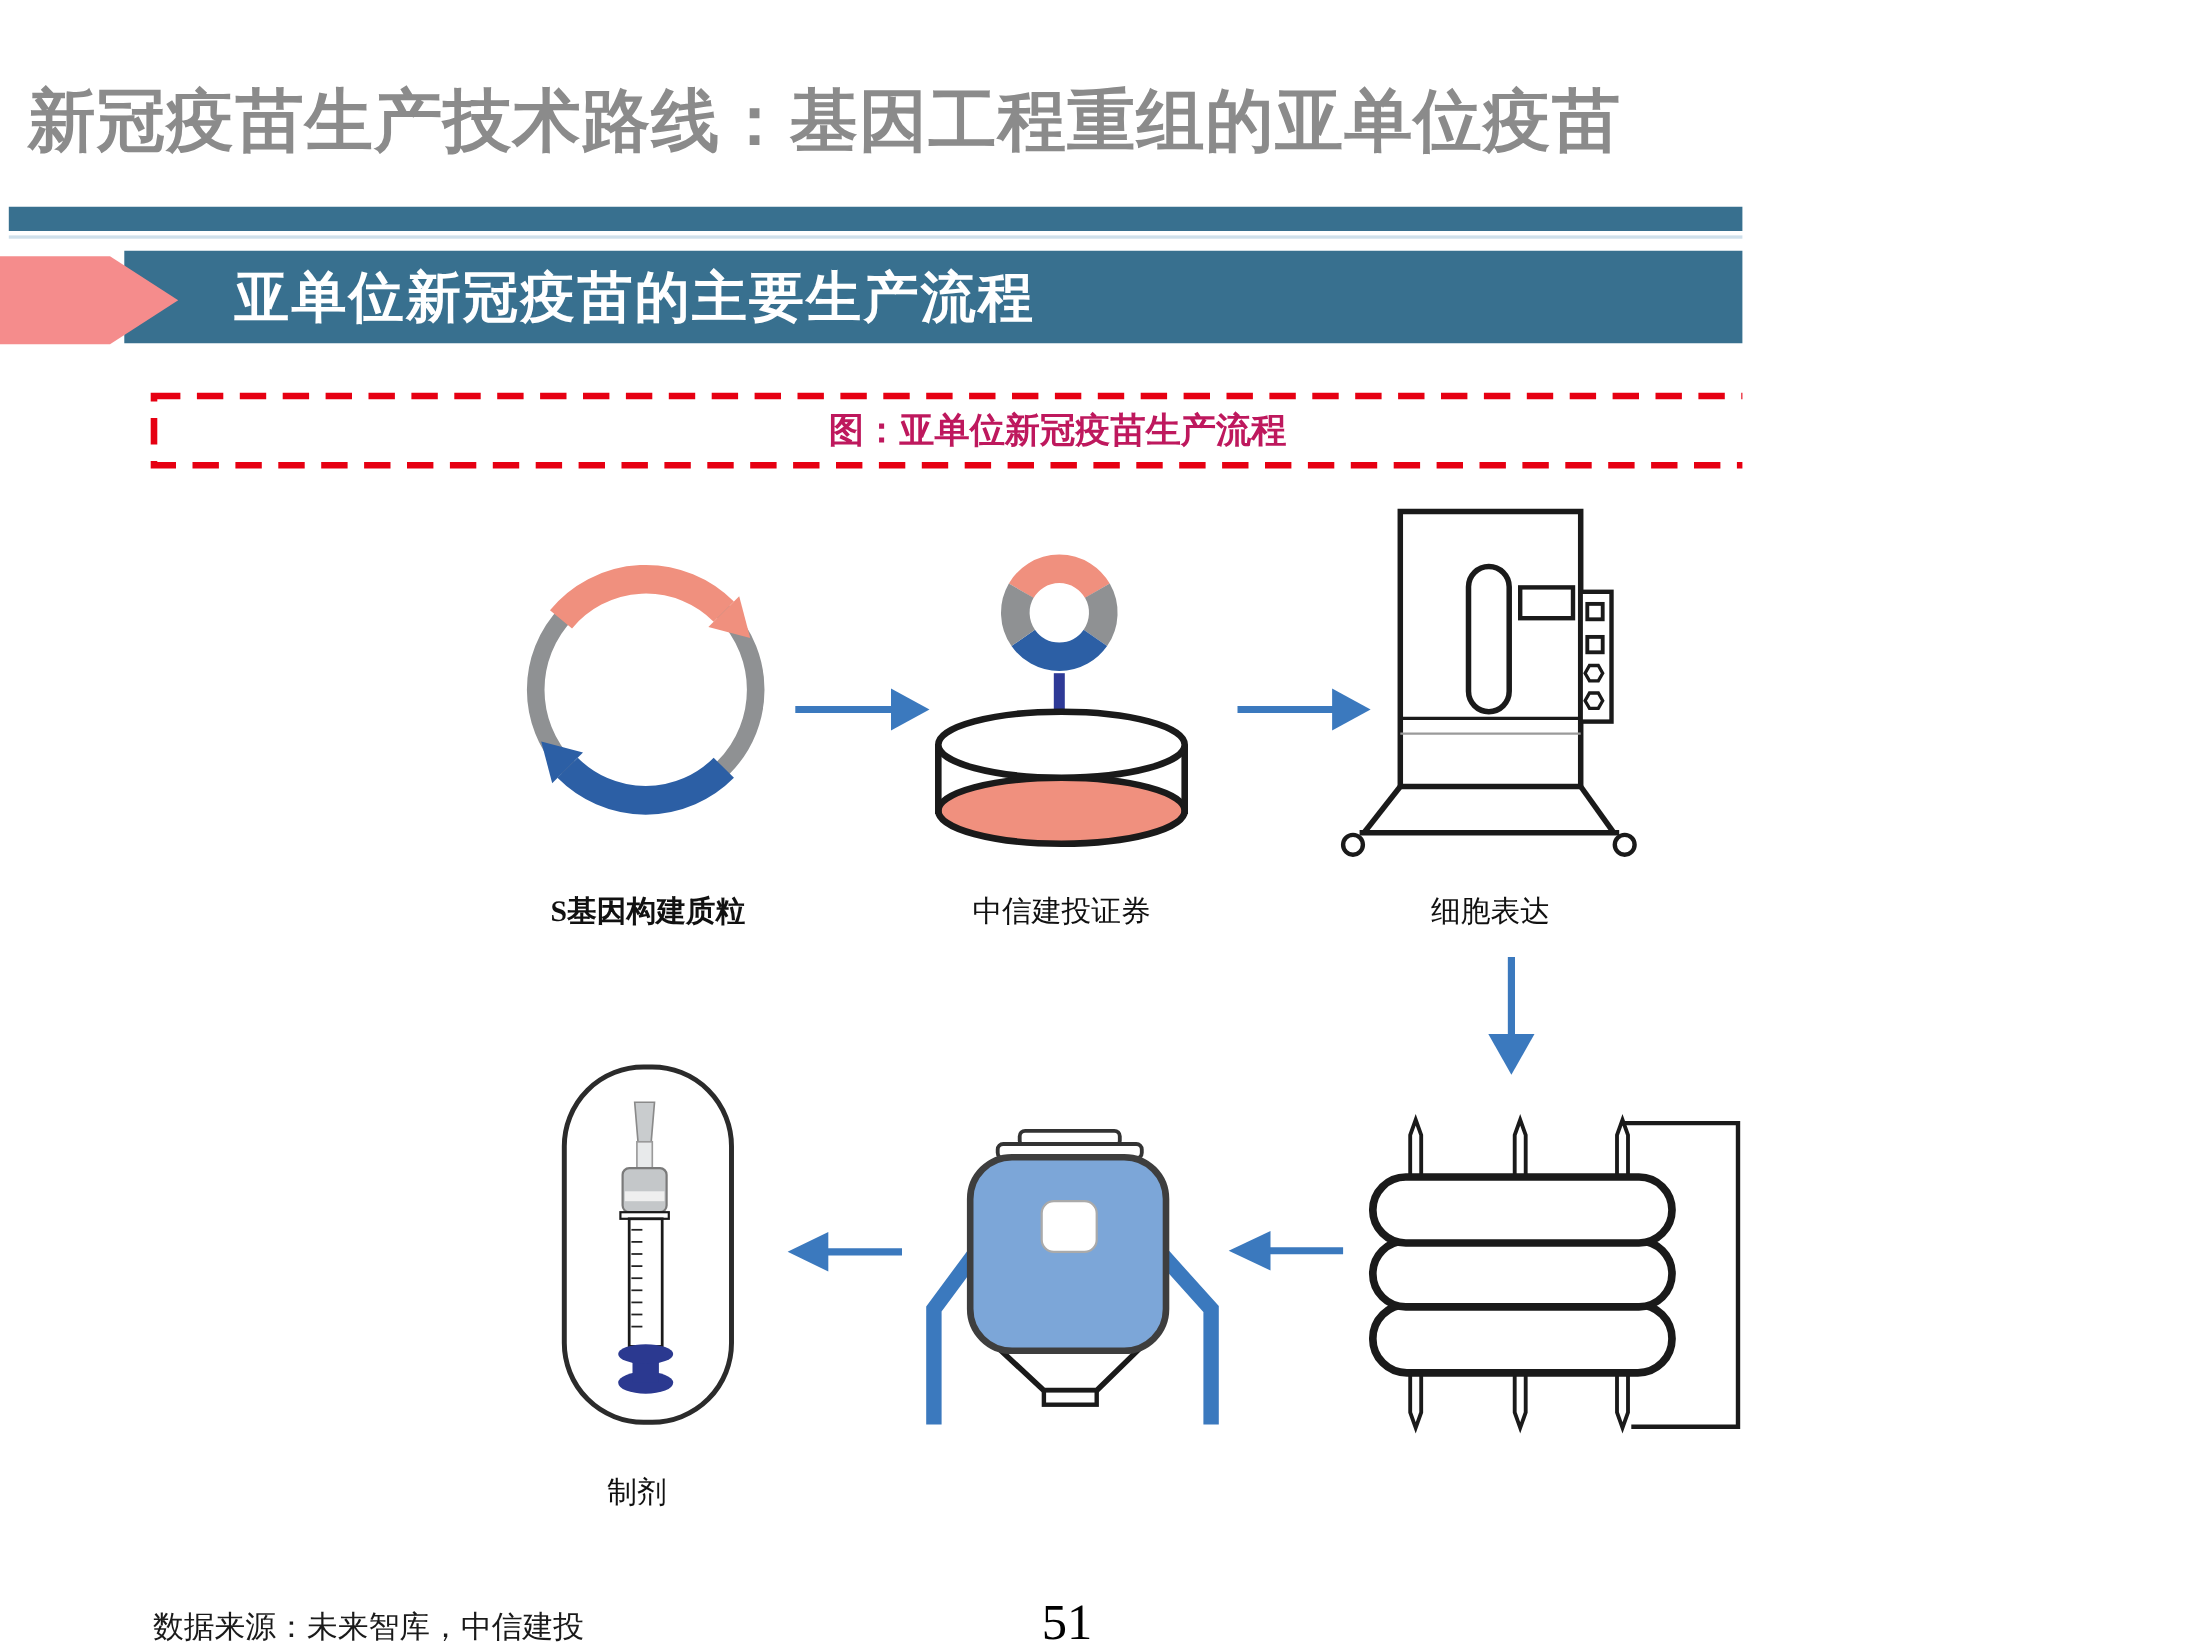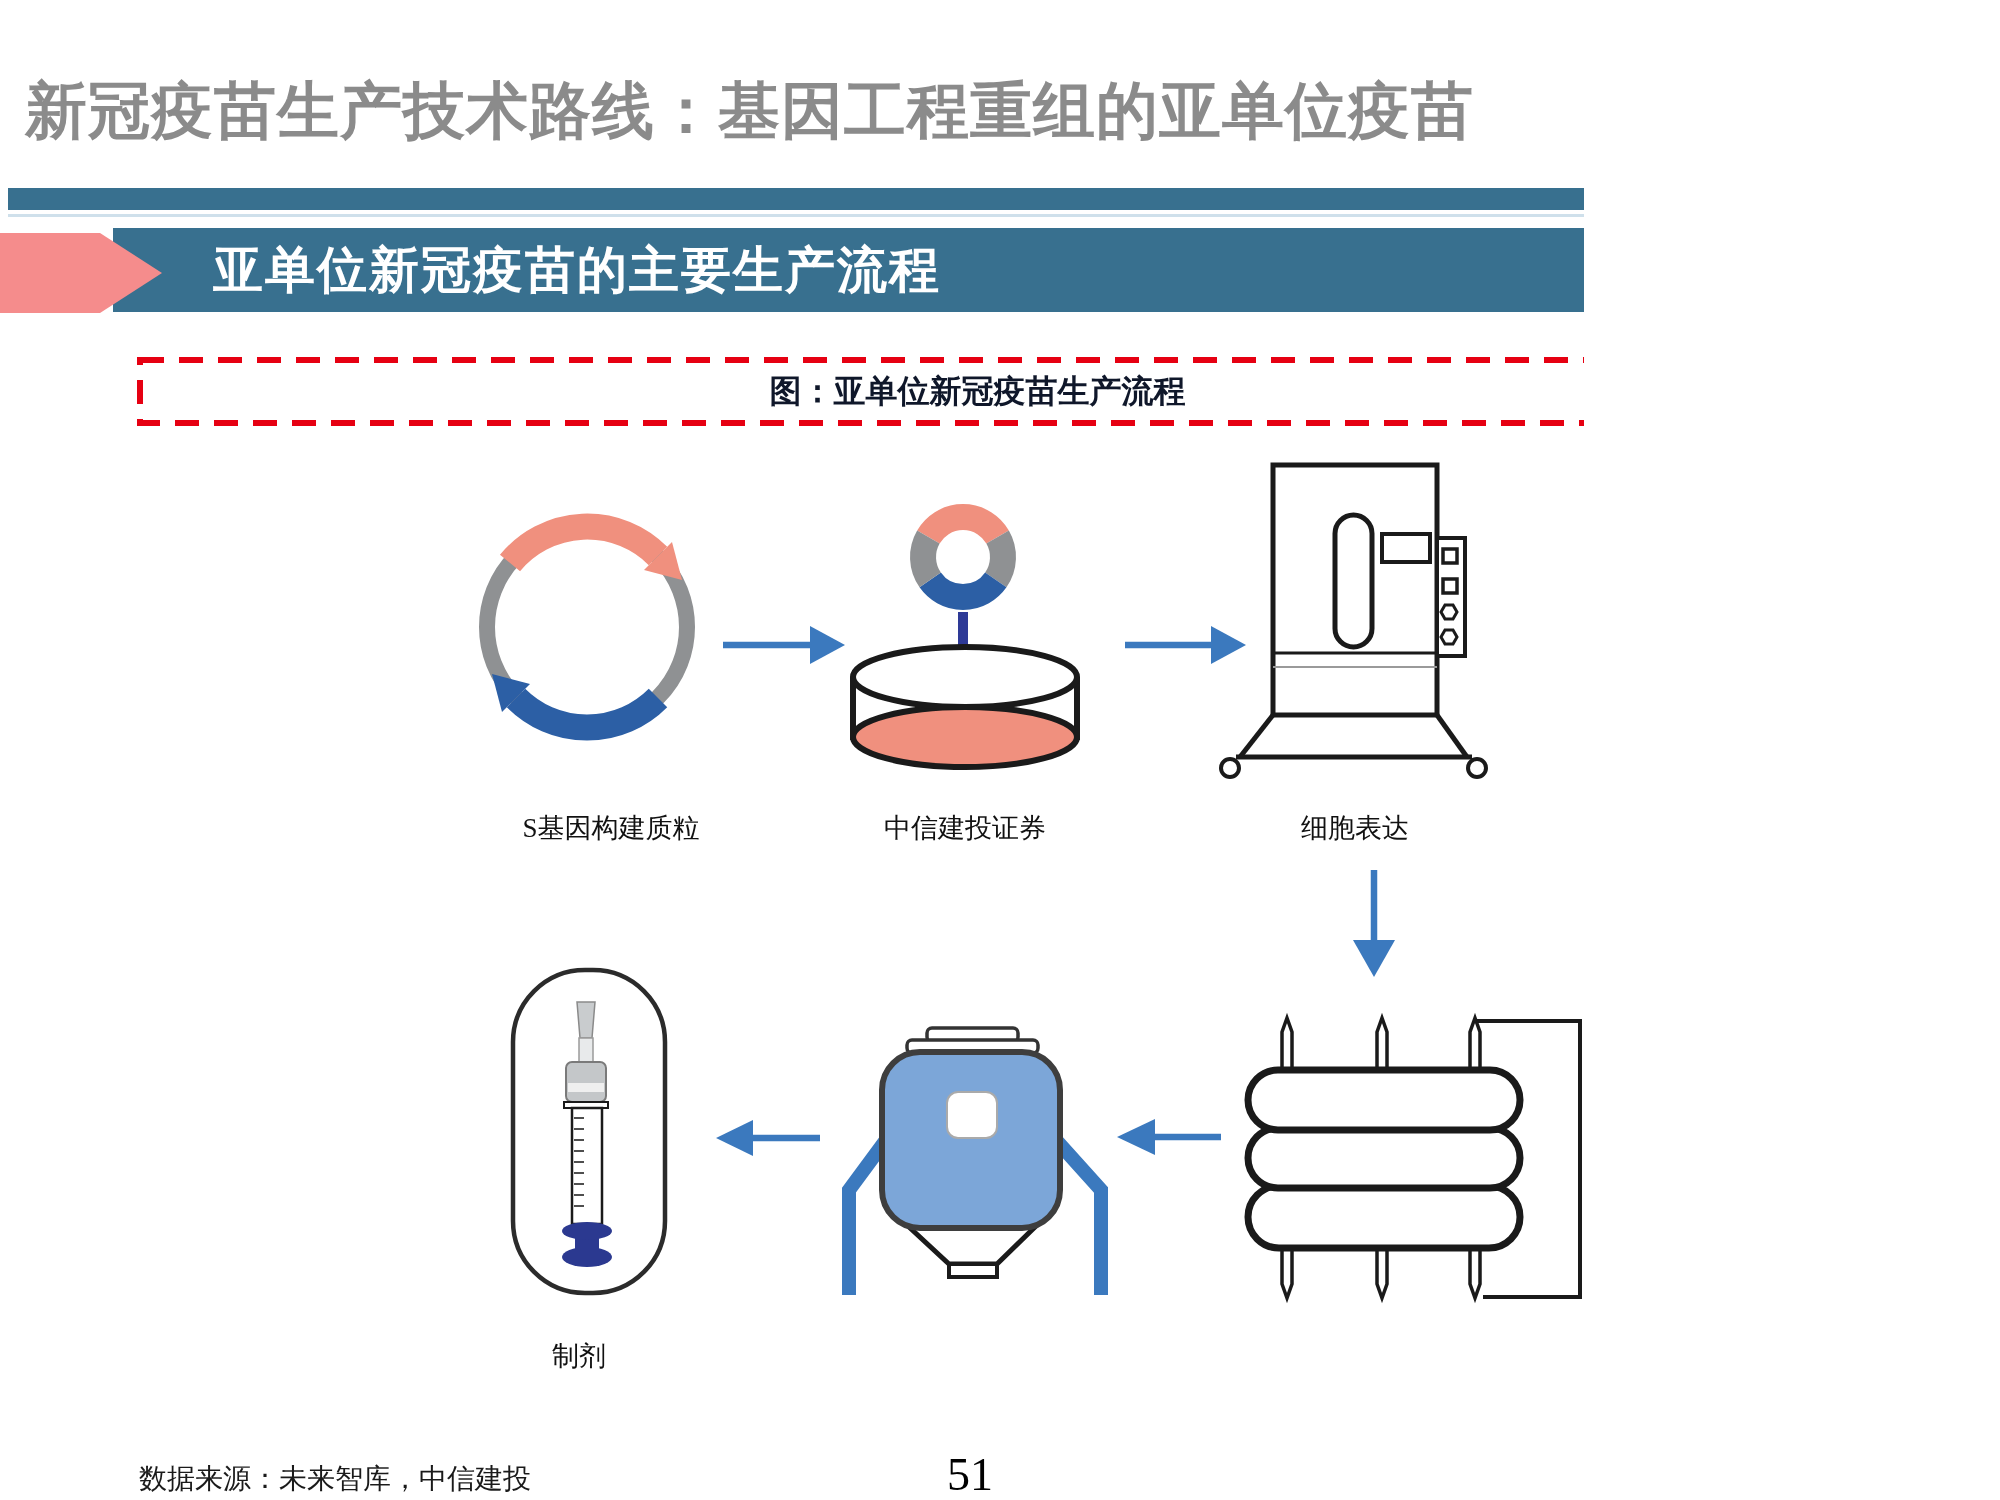--- a/index.html
+++ b/index.html
@@ -11,22 +11,22 @@
   }
   html,body{margin:0;padding:0;background:#fff;}
   #page{position:relative;width:1584px;height:1500px;background:#fff;overflow:hidden;
         font-family:"Liberation Sans",sans-serif;}
   #gfx{position:absolute;left:0;top:0;z-index:1;}
   .txt{position:absolute;z-index:2;}
   .main-title{left:25px;top:80px;font-size:62px;line-height:1;font-weight:bold;
               color:var(--title-gray);letter-spacing:1px;white-space:nowrap;}
   .banner-title{left:213px;top:245px;font-size:50px;line-height:1;font-weight:bold;
                 color:#fff;letter-spacing:2px;white-space:nowrap;}
-  .fig-caption{left:140px;top:360px;width:1675px;height:63px;line-height:63px;
-               text-align:center;font-size:32px;font-weight:bold;color:#0f172a;}
+  .fig-caption{left:124px;top:360px;width:1675px;height:63px;line-height:63px;
+               text-align:center;font-size:32px;font-weight:bold;color:#be185d;}
   .step-label{width:400px;text-align:center;font-size:27px;color:#111;
               font-family:"Liberation Serif","DejaVu Serif",serif;}
   .src-note{left:139px;top:1460px;font-size:28px;color:var(--ink);}
   .page-num{left:930px;top:1448px;width:80px;text-align:center;font-size:46px;
             color:#000;font-family:"Liberation Serif","DejaVu Serif",serif;}
   .wm{color:#0d0d0d;font-weight:bold;white-space:nowrap;}
   .wm-toutiao{left:1590px;top:1401px;font-size:54px;}
   .wm-seal{left:1637px;top:1394px;width:78px;height:84px;border-radius:50%;
            background:var(--seal-red);display:flex;align-items:center;justify-content:center;}
   .wm-seal span{color:#fff;font-size:46px;font-weight:bold;}
@@ -179,21 +179,21 @@
       <ellipse cx="587" cy="1231" rx="25" ry="9" fill="var(--plunger-navy)"></ellipse>
     </g>
   </svg>
 
   <div class="txt main-title">新冠疫苗生产技术路线：基因工程重组的亚单位疫苗</div>
 
   <div class="txt banner-title">亚单位新冠疫苗的主要生产流程</div>
 
   <div class="txt fig-caption">图：亚单位新冠疫苗生产流程</div>
 
-  <div class="txt step-label" style="left:411px;top:810px;">S基因构建质粒</div>
+  <div class="txt step-label" style="left:389px;top:810px;font-weight:bold;">S基因构建质粒</div>
   <div class="txt step-label" style="left:765px;top:810px;">中信建投证券</div>
   <div class="txt step-label" style="left:1155px;top:810px;">细胞表达</div>
   <div class="txt step-label" style="left:379px;top:1338px;">制剂</div>
 
   <div class="txt src-note">数据来源：未来智库，中信建投</div>
   <div class="txt page-num">51</div>
 
   <div class="txt wm wm-toutiao">头</div>
   <div class="txt wm-seal">
     <span>条</span>

